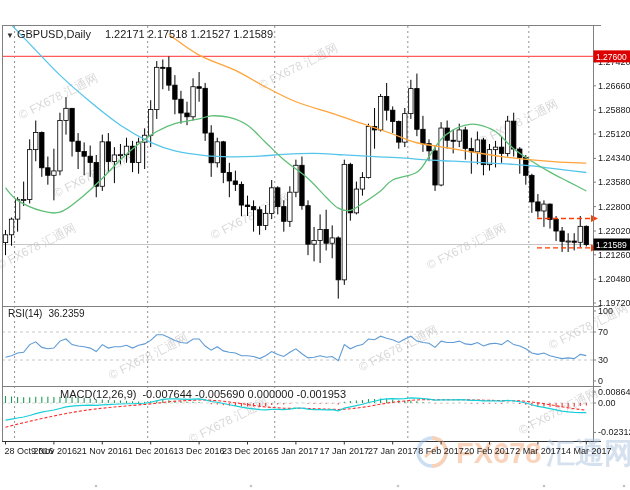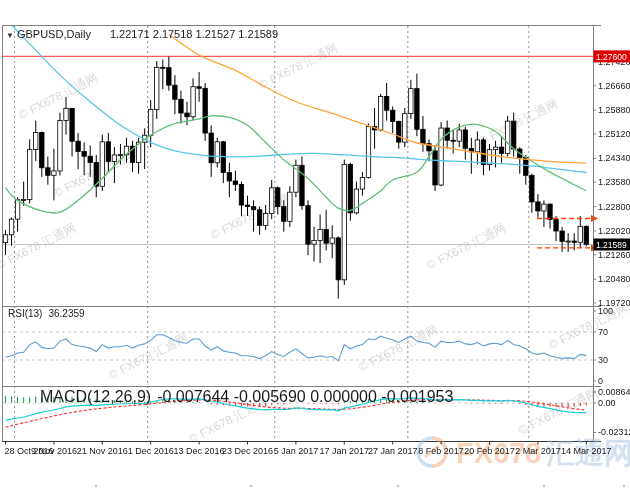--- a/index.html
+++ b/index.html
@@ -2,23 +2,23 @@
 <html><head>
 <meta charset="utf-8">
 <style>
   html,body{margin:0;padding:0;background:#e9e9e9;}
   .screen{position:relative;width:630px;height:490px;background:#ffffff;overflow:hidden;
           font-family:"Liberation Sans",sans-serif;}
   svg{position:absolute;left:0;top:0;}
   .overlay{position:absolute;color:#1a1a1a;white-space:nowrap;}
   #title-row{left:6px;top:28px;font-size:11px;}
   #title-row .tri{font-size:8px;color:#333;margin-right:3px;}
-  #title-row .sym{margin-right:19px;}
+  #title-row .sym{margin-right:14px;}
   #rsi-row{left:8px;top:308px;font-size:10px;}
-  #macd-row{left:4px;top:388px;font-size:16px;padding-left:36px;}
+  #macd-row{left:24px;top:388px;font-size:11px;padding-left:36px;}
   .val{margin-left:6px;}
 </style>
 </head>
 <body>
 
 <div class="screen">
   <svg id="cv" width="630" height="490">
       <g>
         <text x="60" y="100" fill="#b9b9b9" font-size="12" text-anchor="middle" font-family="&quot;Liberation Sans&quot;,sans-serif" transform="rotate(-27 60 100)" opacity="0.55">© FX678 汇通网</text>
         <text x="300" y="70" fill="#b9b9b9" font-size="12" text-anchor="middle" font-family="&quot;Liberation Sans&quot;,sans-serif" transform="rotate(-27 300 70)" opacity="0.55">© FX678 汇通网</text>
@@ -461,19 +461,19 @@
       <circle cx="398" cy="486" r="1.3" fill="#c4c4c4"></circle>
       <circle cx="544" cy="486" r="1.3" fill="#c4c4c4"></circle>
       <circle cx="624" cy="486" r="1.3" fill="#c4c4c4"></circle>
     </svg>
 
   <div class="overlay" id="title-row">
     <span class="tri">▼</span><span class="sym">GBPUSD,Daily</span><span>1.22171 2.17518 1.21527 1.21589</span>
   </div>
 
   <div class="overlay" id="rsi-row">
-    <span>RSI(13)</span><span class="val">36.2359</span>
+    <span>RSI(14)</span><span class="val">36.2359</span>
   </div>
 
   <div class="overlay" id="macd-row">
     <span>MACD(12,26,9)</span><span class="val">-0.007644 -0.005690 0.000000 -0.001953</span>
   </div>
 </div>
 
 </body></html>

